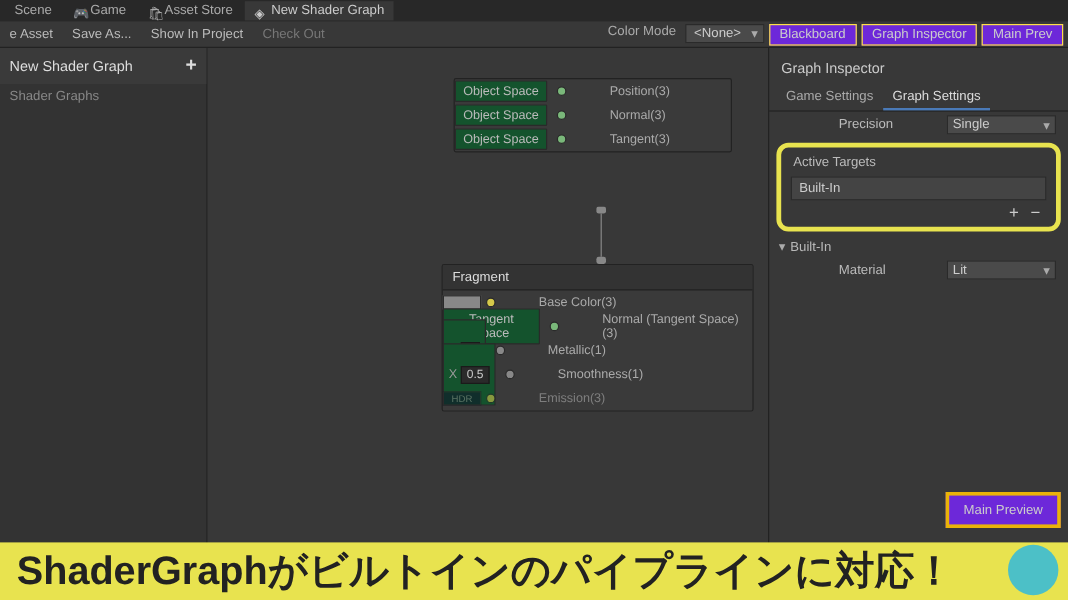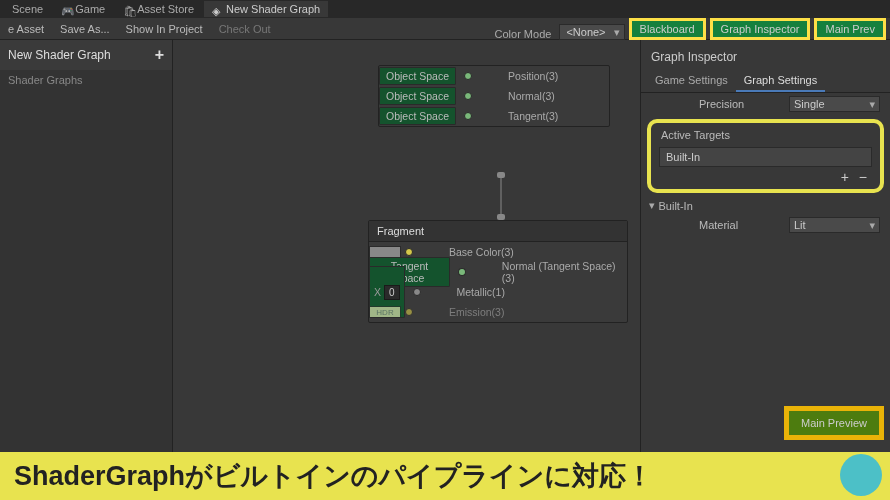--- a/index.html
+++ b/index.html
@@ -7,25 +7,25 @@
   
   .top-tabs { display: flex; background: #282828; height: 18px; align-items: center; padding-left: 4px; gap: 2px; }
   .tab { padding: 2px 8px; display: flex; align-items: flex-end; gap: 4px; color: #aaa; }
   .tab.active { background: #383838; color: #ccc; }
   .tab-icon { width: 10px; height: 10px; display: inline-flex; }
   
   .toolbar { display: flex; background: #383838; height: 22px; align-items: center; border-bottom: 1px solid #222; }
   .tb-left { display: flex; }
   .tb-item { padding: 3px 8px; color: #bbb; cursor: pointer; }
   .tb-item.dim { color: #777; }
-  .tb-right { margin-left: auto; display: flex; align-items: flex-end; gap: 4px; padding-right: 4px; }
+  .tb-right { margin-left: auto; display: flex; align-items: flex-start; gap: 4px; padding-right: 4px; }
   .tb-label { color: #aaa; padding: 0 4px; }
   .tb-dd { background: #4a4a4a; border: 1px solid #2a2a2a; padding: 1px 18px 1px 6px; position: relative; color: #ccc; min-width: 60px; }
   .tb-dd::after { content: '▾'; position: absolute; right: 4px; color: #aaa; }
-  .tb-btn { background: #15803d; padding: 2px 8px; color: #ccc; border: 3px solid #fde047; }
+  .tb-btn { background: #6d28d9; padding: 2px 8px; color: #ccc; border: 1px solid #fde047; }
   
   .main { display: flex; height: 460px; }
   
   .sidebar { width: 173px; background: #333; border-right: 1px solid #222; }
   .sb-header { background: #3a3a3a; padding: 6px 8px; display: flex; align-items: center; justify-content: space-between; }
   .sb-title { color: #ddd; font-size: 12px; }
   .sb-add { color: #ddd; font-size: 16px; font-weight: bold; cursor: pointer; }
   .sb-sub { padding: 4px 8px; color: #888; }
   
   .canvas { flex: 1; position: relative; background: #383838; }
@@ -34,21 +34,21 @@
   .block-title { background: #333; padding: 4px 8px; color: #ddd; border-bottom: 1px solid #222; }
   .row { display: flex; align-items: center; gap: 4px; padding: 2px 4px 2px 0; height: 20px; }
   .row-label { color: #aaa; font-size: 10.5px; padding-left: 32px; }
   .pill { background: #14532d; padding: 2px 6px; border-radius: 1px; color: #bbb; font-size: 10.5px; margin-right: 4px; border: 1px solid #2a2a2a; display: inline-block; text-align: center; }
   .pill.narrow { padding: 19px 4px; }
   .port { width: 8px; height: 8px; border-radius: 50%; border: 1px solid #2a2a2a; }
   .port.green { background: #7ab87a; }
   .port.yellow { background: #d5c94a; }
   .port.gray { background: #888; }
   .swatch { width: 32px; height: 12px; background: #888; border: 1px solid #2a2a2a; }
-  .swatch.hdr { background: #fef9c3; width: 32px; color: #888; font-size: 8px; text-align: center; line-height: 11px; }
+  .swatch.hdr { background: #0f172a; width: 32px; color: #888; font-size: 8px; text-align: center; line-height: 11px; }
   .num-field { background: #2a2a2a; color: #ccc; padding: 1px 4px; width: 28px; border: 1px solid #1a1a1a; font-size: 10px; }
   .x-lbl { color: #999; }
   .connector { position: absolute; }
   
   .inspector { width: 250px; background: #383838; border-left: 1px solid #222; padding: 4px 0; position: relative; }
   .insp-title { padding: 6px 10px; color: #ccc; font-size: 12px; }
   .insp-tabs { display: flex; border-bottom: 1px solid #222; padding-left: 6px; }
   .insp-tab { padding: 4px 8px; color: #aaa; cursor: pointer; }
   .insp-tab.active { border-bottom: 2px solid #4a7ab8; color: #ddd; }
   .prop-row { display: flex; padding: 3px 10px; align-items: center; }
@@ -59,24 +59,24 @@
   .highlight-box { border: 4px solid #e8e34f; border-radius: 10px; margin: 4px 6px; padding: 2px 0 4px 0; }
   .section-lbl { padding: 4px 10px; color: #bbb; }
   .target-item { margin: 2px 8px; padding: 3px 6px; background: #444; border: 1px solid #2a2a2a; color: #ccc; }
   .pm-row { text-align: right; padding: 0 10px; color: #ccc; font-size: 14px; }
   .pm-btn { padding: 0 3px; cursor: pointer; }
   
   .foldout { display: flex; align-items: center; padding: 2px 8px; gap: 4px; }
   .fold-arrow { color: #aaa; }
   .checkbox { width: 12px; height: 12px; border: 1px solid #444; background: #2a2a2a; display: inline-block; }
   
-  .preview-btn { position: absolute; right: 6px; bottom: 60px; background: #4d7c0f; padding: 6px 12px; color: #ccc; border: 5px solid #eab308; margin-top: 23px; }
+  .preview-btn { position: absolute; right: 6px; bottom: 60px; background: #6d28d9; padding: 6px 12px; color: #ccc; border: 3px solid #eab308; margin-top: 23px; }
   
   .banner { position: absolute; left: 0; bottom: 0; width: 890px; height: 48px; background: #e8e34f; display: flex; align-items: center; padding-left: 14px; }
-  .banner-text { color: #222; font-size: 27px; font-weight: bold; font-family: "Hiragino Sans", Meiryo, sans-serif; }
+  .banner-text { color: #222; font-size: 33px; font-weight: bold; font-family: "Hiragino Sans", Meiryo, sans-serif; }
   .circle-badge { position: absolute; right: 8px; bottom: 4px; width: 42px; height: 42px; border-radius: 50%; background: #4cc0c7; }
 </style>
 </head>
 <body>
 
 <div class="top-tabs">
   <div class="tab">
       <span>Scene</span>
     </div>
   <div class="tab">
@@ -153,20 +153,25 @@
       <div class="row">
         <span class="pill">Tangent Space</span>
         <span class="port green"></span>
         <span class="row-label">Normal (Tangent Space)(3)</span>
       </div>
       <div class="row">
         <span class="pill narrow"><span class="x-lbl">X</span> <span class="num-field">0</span></span>
         <span class="port gray"></span>
         <span class="row-label">Metallic(1)</span>
       </div>
+      <div class="row">
+        <span class="pill narrow"><span class="x-lbl">X</span> <span class="num-field">0.5</span></span>
+        <span class="port gray"></span>
+        <span class="row-label">Smoothness(1)</span>
+      </div>
       <div class="row" style="opacity:.6">
         <span class="swatch hdr">HDR</span>
         <span class="port yellow"></span>
         <span class="row-label">Emission(3)</span>
       </div>
     </div>
   </div>
 
   <div class="inspector">
     <div class="insp-title">Graph Inspector</div>

